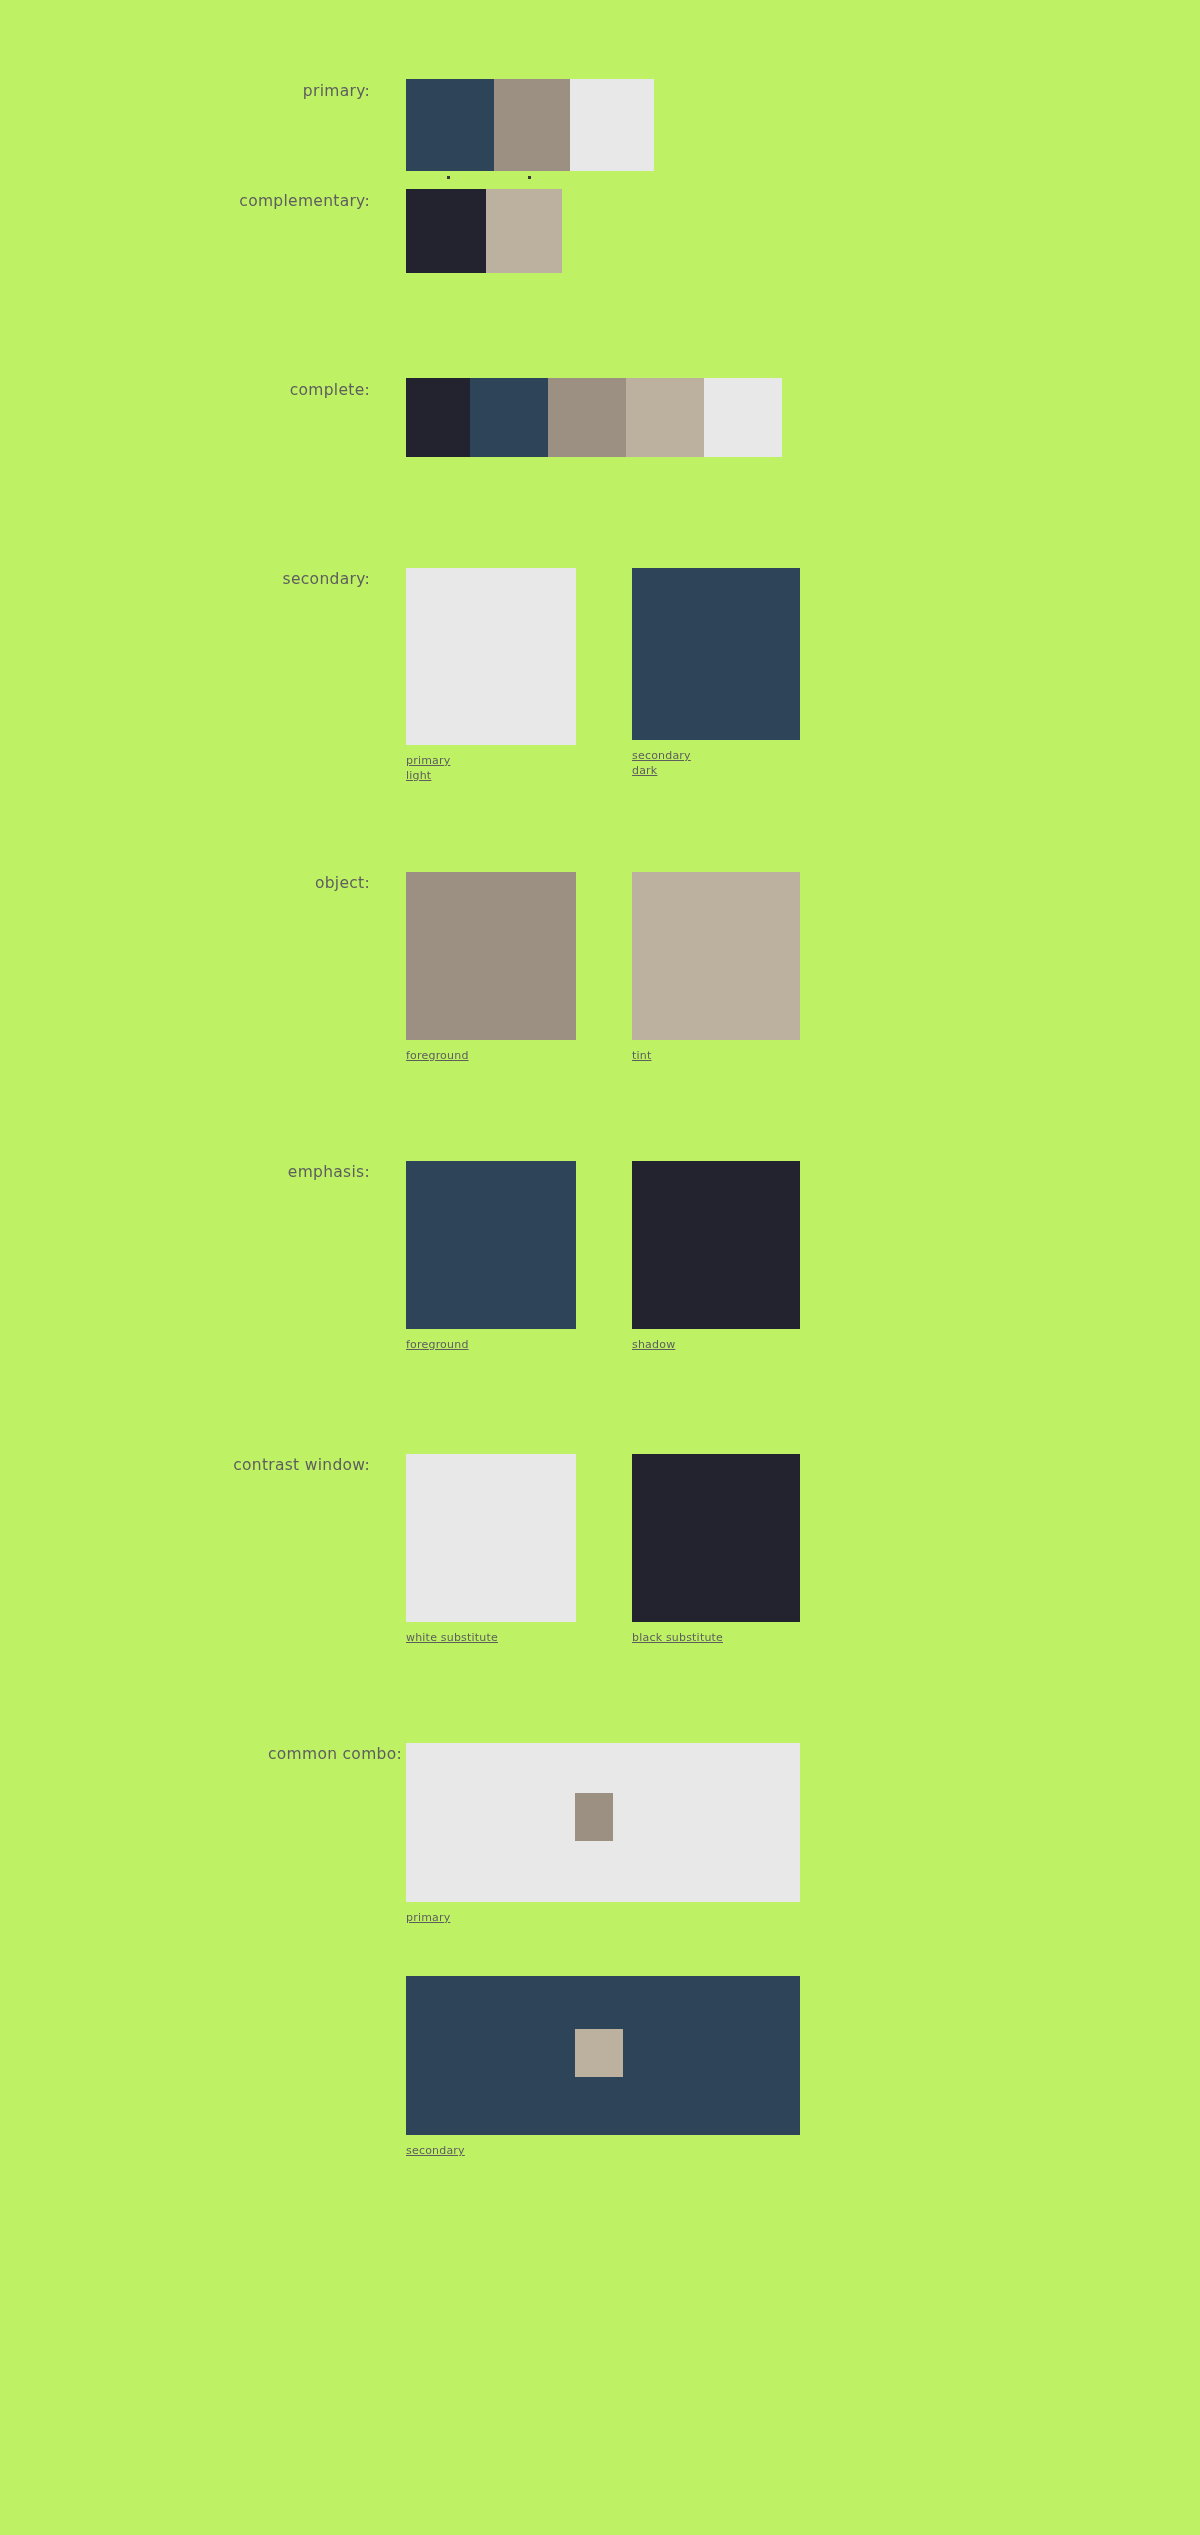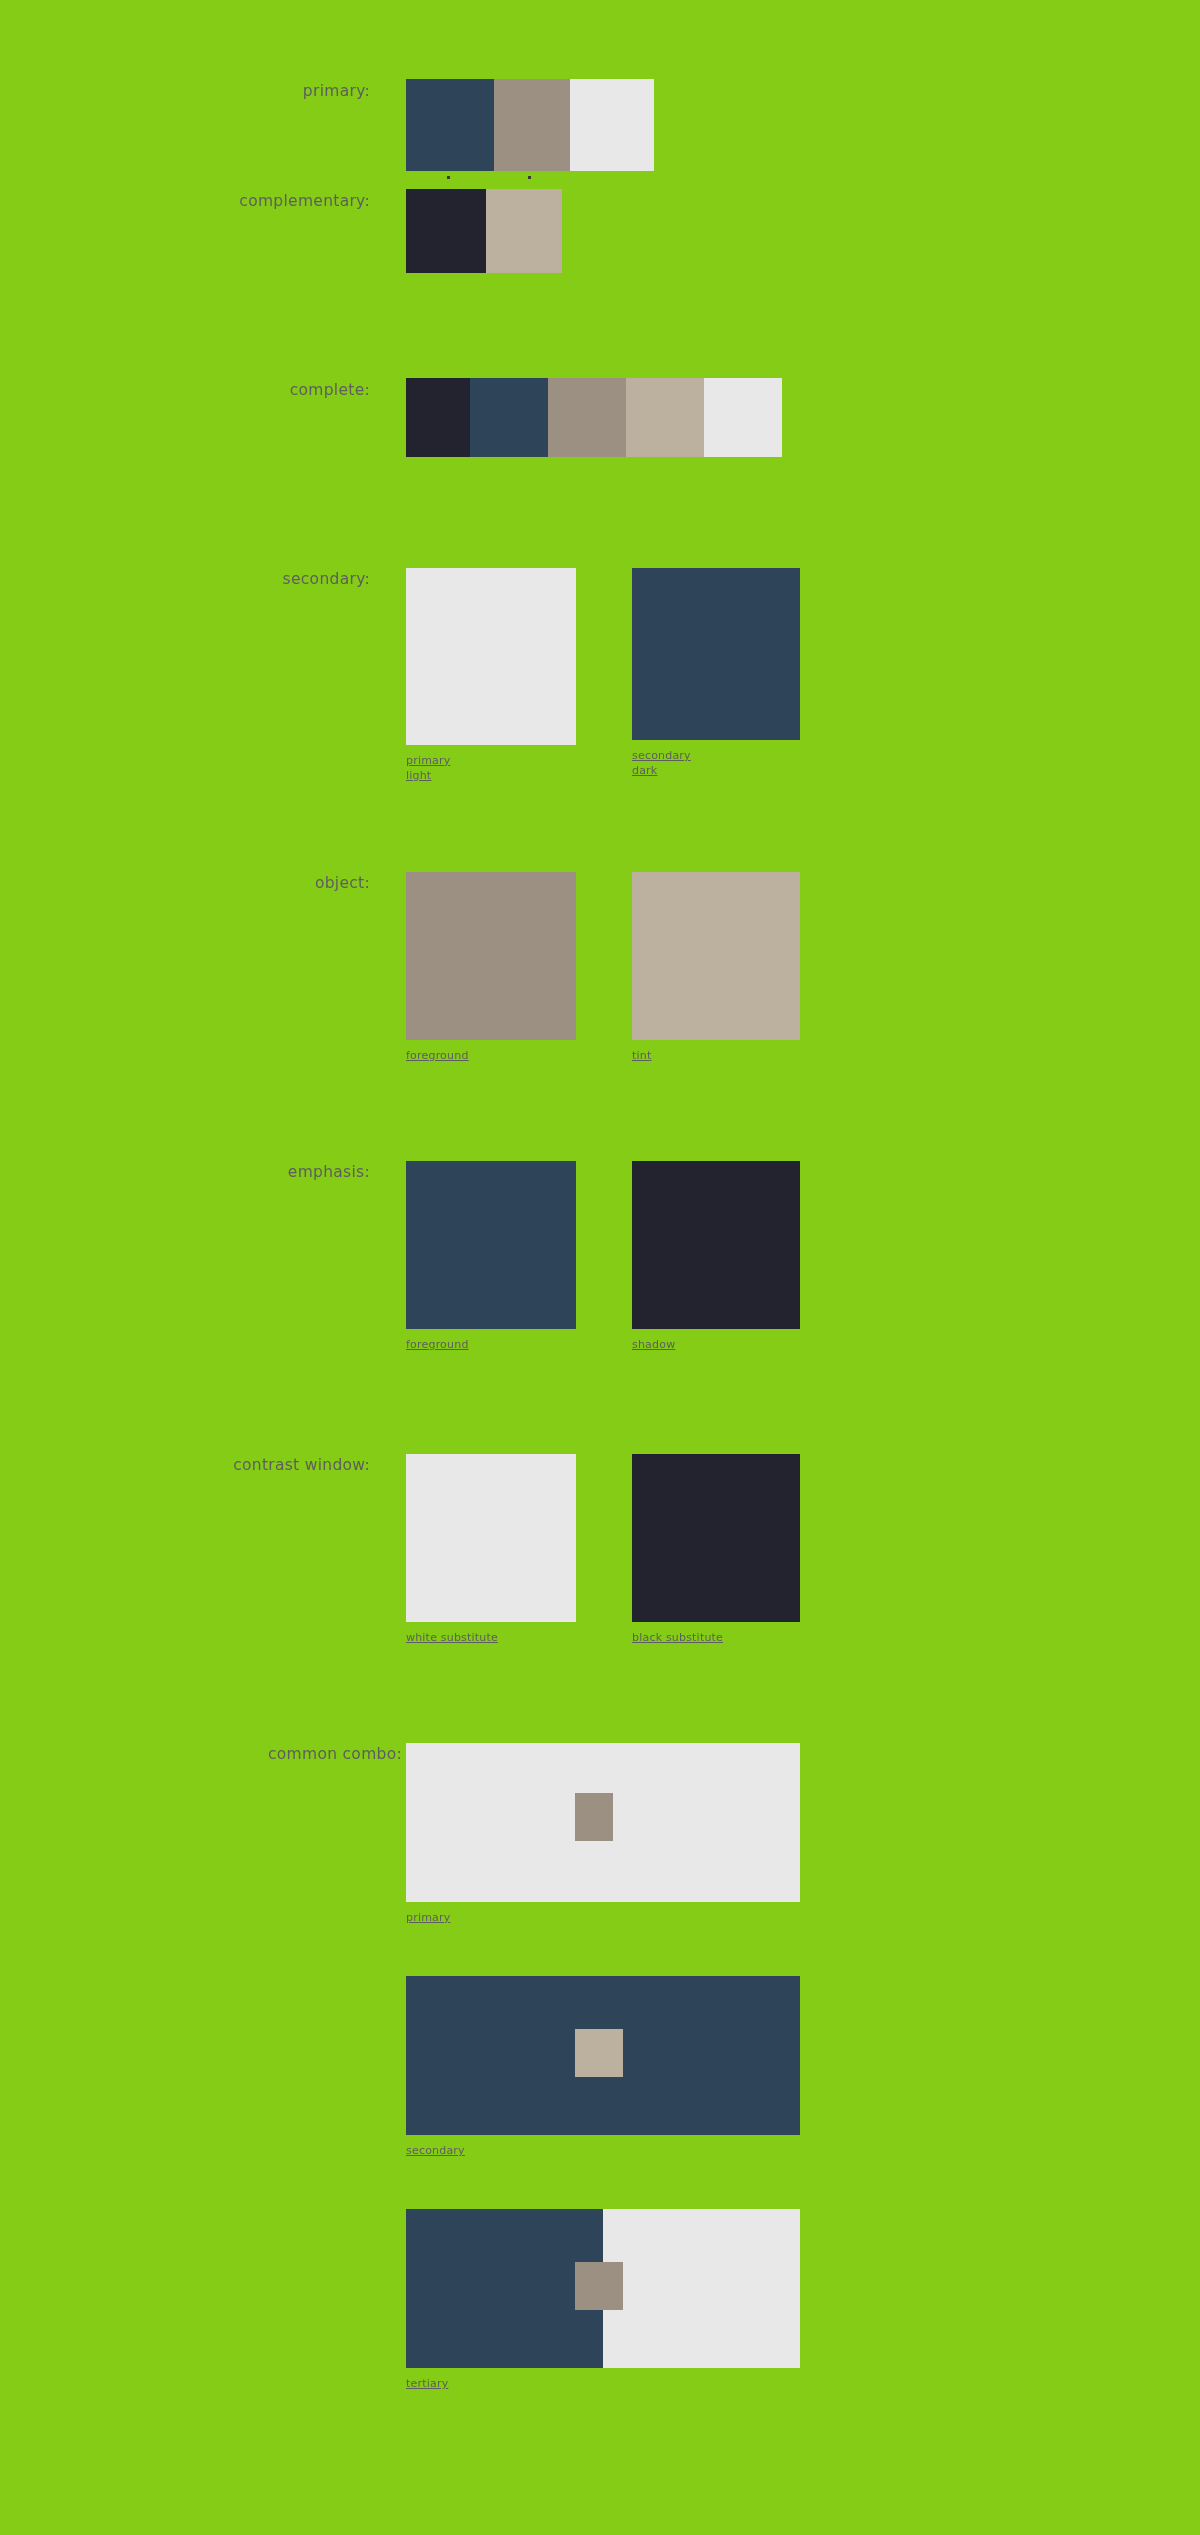--- a/index.html
+++ b/index.html
@@ -12,21 +12,21 @@
     width: 1200px;
     height: 2535px;
     position: relative;
     font-family: "DejaVu Sans", "Liberation Sans", sans-serif;
     overflow: hidden;
   }
 
   .sheet {
     position: absolute;
     inset: 0;
-    background: #84cc16;
+    background: #bef264;
   }
 
   
   .row {
     position: absolute;
     left: 0;
     width: 1200px;
   }
 
   .row-label {
@@ -205,22 +205,14 @@
     <div class="caption">primary</div>
   </div>
 
   <div class="combo" style="left:406px; top:1976px;">
     <div class="panel" style="width:394px; height:159px; background:#2e4458;">
       <div class="obj" style="left:169px; top:53px; width:48px; height:48px; background:#bcb09f;"></div>
     </div>
     <div class="caption">secondary</div>
   </div>
 
-  <div class="combo" style="left:406px; top:2209px;">
-    <div class="panel" style="width:394px; height:159px;">
-      <div class="half-left" style="background:#2e4458;"></div>
-      <div class="half-right" style="background:#e8e8e8;"></div>
-      <div class="obj" style="left:169px; top:53px; width:48px; height:48px; background:#9b9082;"></div>
-    </div>
-    <div class="caption">tertiary</div>
-  </div>
 
 </div>
 
 </body></html>

